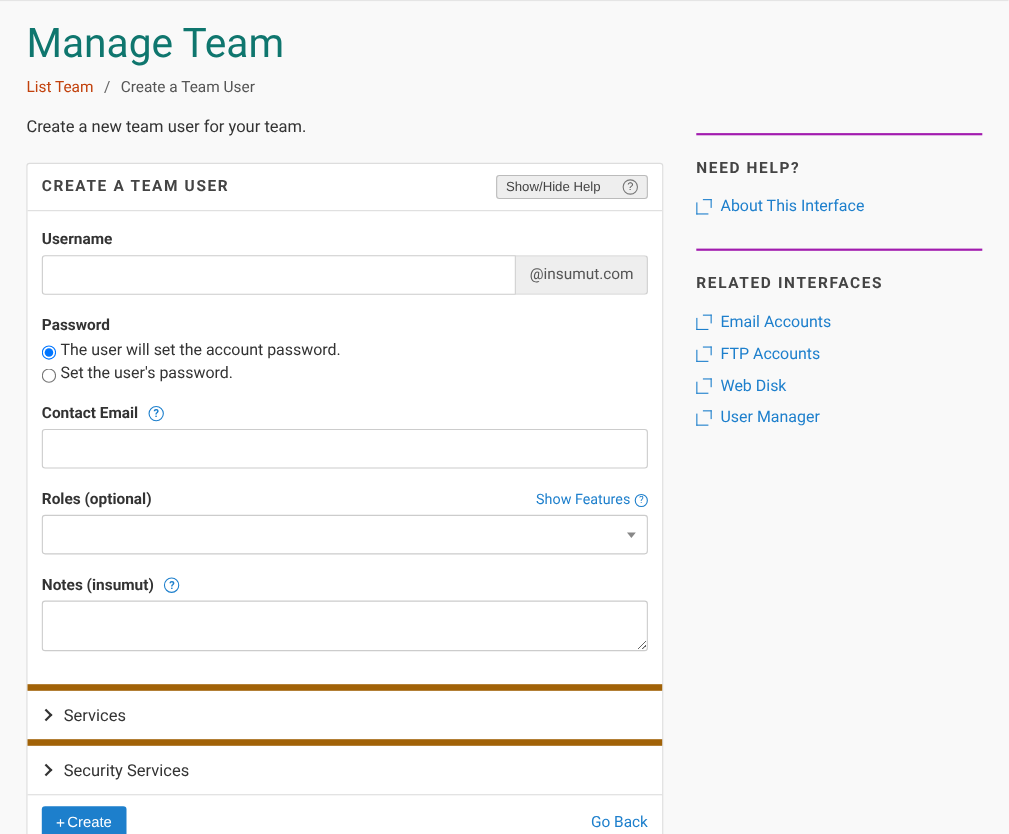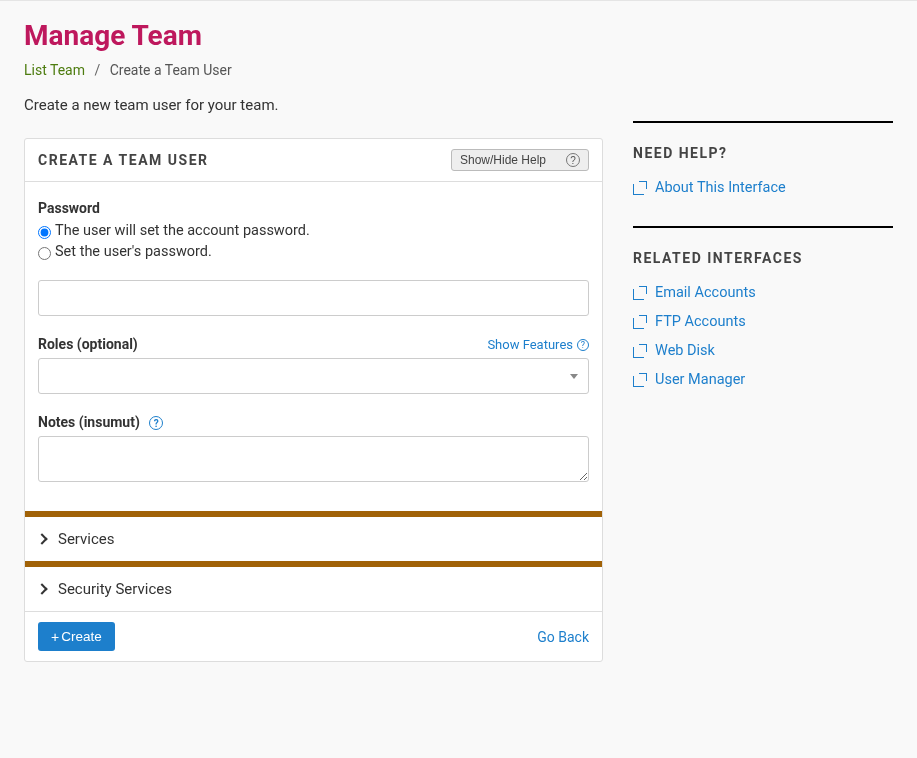--- a/index.html
+++ b/index.html
@@ -1,22 +1,22 @@
 <!DOCTYPE html>
 <html><head>
 <meta charset="utf-8">
 <style>
 * { box-sizing: border-box; margin: 0; padding: 0; }
 body { font-family: -apple-system, BlinkMacSystemFont, "Segoe UI", Roboto, "Helvetica Neue", Arial, sans-serif; font-size: 14px; color: #555; background: #f9f9f9; }
 .page { display: flex; padding: 18px 24px; gap: 30px; border-top:1px solid #e5e5e5;}
 .main { flex: 1; max-width: 605px; }
 .side { width: 260px; padding-top: 102px; }
-h1 { font-size: 28px; font-weight: 700; color: #be185d; margin-bottom: 10px; }
+h1 { font-size: 37px; font-weight: 400; color: #0f766e; margin-bottom: 10px; }
 .breadcrumb { font-size: 14px; margin-bottom: 18px; }
-.breadcrumb a { color: #4d7c0f; text-decoration: none; }
+.breadcrumb a { color: #c2410c; text-decoration: none; }
 .breadcrumb .sep { margin: 0 6px; color: #666; }
 .breadcrumb .current { color: #555; }
 .intro { font-size: 15px; color: #333; margin-bottom: 24px; }
 .panel { border: 1px solid #ddd; border-radius: 3px; background: #fff; }
 .panel-head { display:flex; justify-content:space-between; align-items:center; padding: 10px 13px; border-bottom: 1px solid #ddd; }
 .panel-title { font-size: 14px; font-weight: 700; letter-spacing: 1.5px; color: #444; text-transform: uppercase; }
 .help-btn { background: #eee; border: 1px solid #bbb; border-radius: 3px; padding: 3px 8px; font-size: 12px; color: #444; cursor: pointer; display:flex; align-items:center; gap:20px; }
 .help-btn .qicon { display:inline-flex; width:14px; height:14px; border:1px solid #777; border-radius:50%; align-items:center; justify-content:center; font-size:10px; color:#555;}
 .panel-body { padding: 18px 13px 6px; }
 .form-group { margin-bottom: 20px; }
@@ -33,21 +33,21 @@
 .show-features .qicon { display:inline-flex; width:12px; height:12px; border:1.2px solid #1d7fcc; border-radius:50%; align-items:center; justify-content:center; font-size:9px; color:#1d7fcc;}
 .select-box { width:100%; border:1px solid #ccc; border-radius:3px; height:36px; display:flex; align-items:center; justify-content:flex-end; padding:0 10px; cursor:pointer;}
 .caret { width:0; height:0; border-left:4px solid transparent; border-right:4px solid transparent; border-top:5px solid #888;}
 textarea.notes { width:100%; border:1px solid #ccc; border-radius:3px; height:46px; resize:both; padding:6px 8px; font-family:inherit; font-size:14px;}
 .acc { border-top:6px solid #a16207; padding:13px 13px; cursor:pointer; display:flex; align-items:center; gap:12px; font-size:15px; color:#333;}
 .chev { display:inline-block; width:8px; height:8px; border-right:2px solid #333; border-bottom:2px solid #333; transform:rotate(-45deg); }
 .panel-foot { border-top:1px solid #ddd; padding:10px 13px; display:flex; justify-content:space-between; align-items:center;}
 .btn-primary { background:#1d7fcc; color:#fff; border:none; border-radius:3px; padding:7px 13px; font-size:13.5px; cursor:pointer; display:flex; align-items:center; gap:2px;}
 .btn-primary .plus { font-size:14px; line-height:1; }
 .go-back { color:#1d7fcc; cursor:pointer; font-size:14px; }
-.side-sec { border-top:2px solid #000000; padding-top:22px; margin-bottom:30px;}
+.side-sec { border-top:2px solid #a21caf; padding-top:22px; margin-bottom:30px;}
 .side-title { font-size:14px; font-weight:700; letter-spacing:1.5px; color:#444; text-transform:uppercase; margin-bottom:18px;}
 .side-link { display:flex; align-items:center; gap:8px; color:#1d7fcc; margin-bottom:12px; cursor:pointer; font-size:14.5px;}
 .ext-icon { width:14px; height:14px; display:inline-block; position:relative; }
 .ext-icon::before { content:""; position:absolute; left:0; bottom:0; width:10px; height:10px; border:1.5px solid #1d7fcc; border-top:none; border-right:none;}
 .ext-icon::after { content:""; position:absolute; right:0; top:0; width:7px; height:7px; border:1.5px solid #1d7fcc; border-bottom:none; border-left:none;}
 </style>
 </head>
 <body>
 
 <div class="page">
@@ -62,34 +62,45 @@
 
     <div class="panel">
       <div class="panel-head">
         <div class="panel-title">CREATE A TEAM USER</div>
         <button class="help-btn">
           <span>Show/Hide Help</span>
           <span class="qicon">?</span>
         </button>
       </div>
       <div class="panel-body">
+        <div class="form-group">
+          <label class="fld">Username</label>
+          <div class="input-row">
+            <input type="text" value="" style="">
+            <div class="addon">@insumut.com</div>
+          </div>
+        </div>
 
         <div class="form-group">
           <label class="fld">Password</label>
           <div class="radio-line">
             <input type="radio" name="pw" checked="" style="">
             <span>The user will set the account password.</span>
           </div>
           <div class="radio-line">
             <input type="radio" name="pw" style="">
             <span>Set the user's password.</span>
           </div>
         </div>
 
         <div class="form-group">
+          <label class="fld">
+            <span>Contact Email</span>
+            <span class="inline-help">?</span>
+          </label>
           <input type="text" class="full-input" value="" style="">
         </div>
 
         <div class="form-group">
           <div class="roles-head">
             <label class="fld" style="margin-bottom:0">Roles (optional)</label>
             <div class="show-features">
               <span>Show Features</span>
               <span class="qicon">?</span>
             </div>

